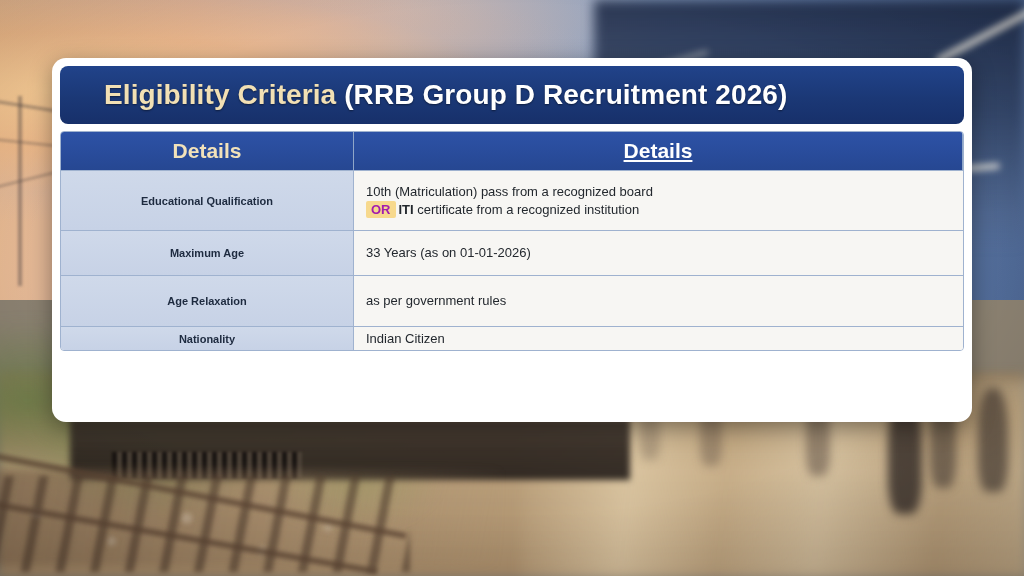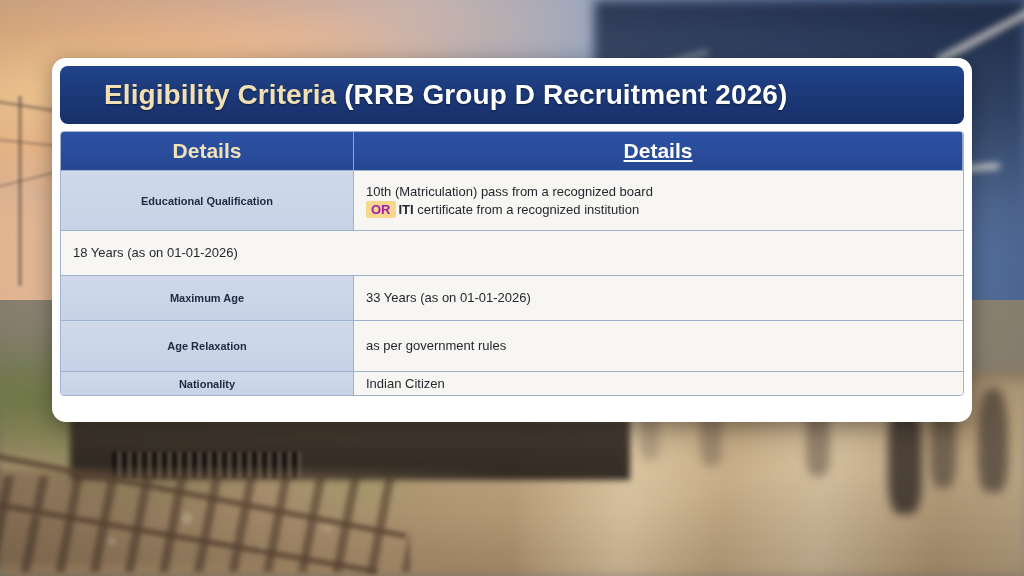--- a/index.html
+++ b/index.html
@@ -251,21 +251,20 @@
         <div class="c-left r1h">Educational Qualification</div>
         <div class="c-right r1h">
           <div>
             <span>10th (Matriculation) pass from a recognized board</span>
             <span class="line2"><span class="or-badge">OR</span><span class="strong-inline">ITI</span><span> certificate from a recognized institution</span></span>
           </div>
         </div>
       </div>
 
       <div class="row">
-        <div class="c-right r2h">18 Years (as on 01-01-2026)</div>
       </div>
 
       <div class="row">
         <div class="c-left r3h">Maximum Age</div>
         <div class="c-right r3h">33 Years (as on 01-01-2026)</div>
       </div>
 
       <div class="row">
         <div class="c-left r4h">Age Relaxation</div>
         <div class="c-right r4h">

